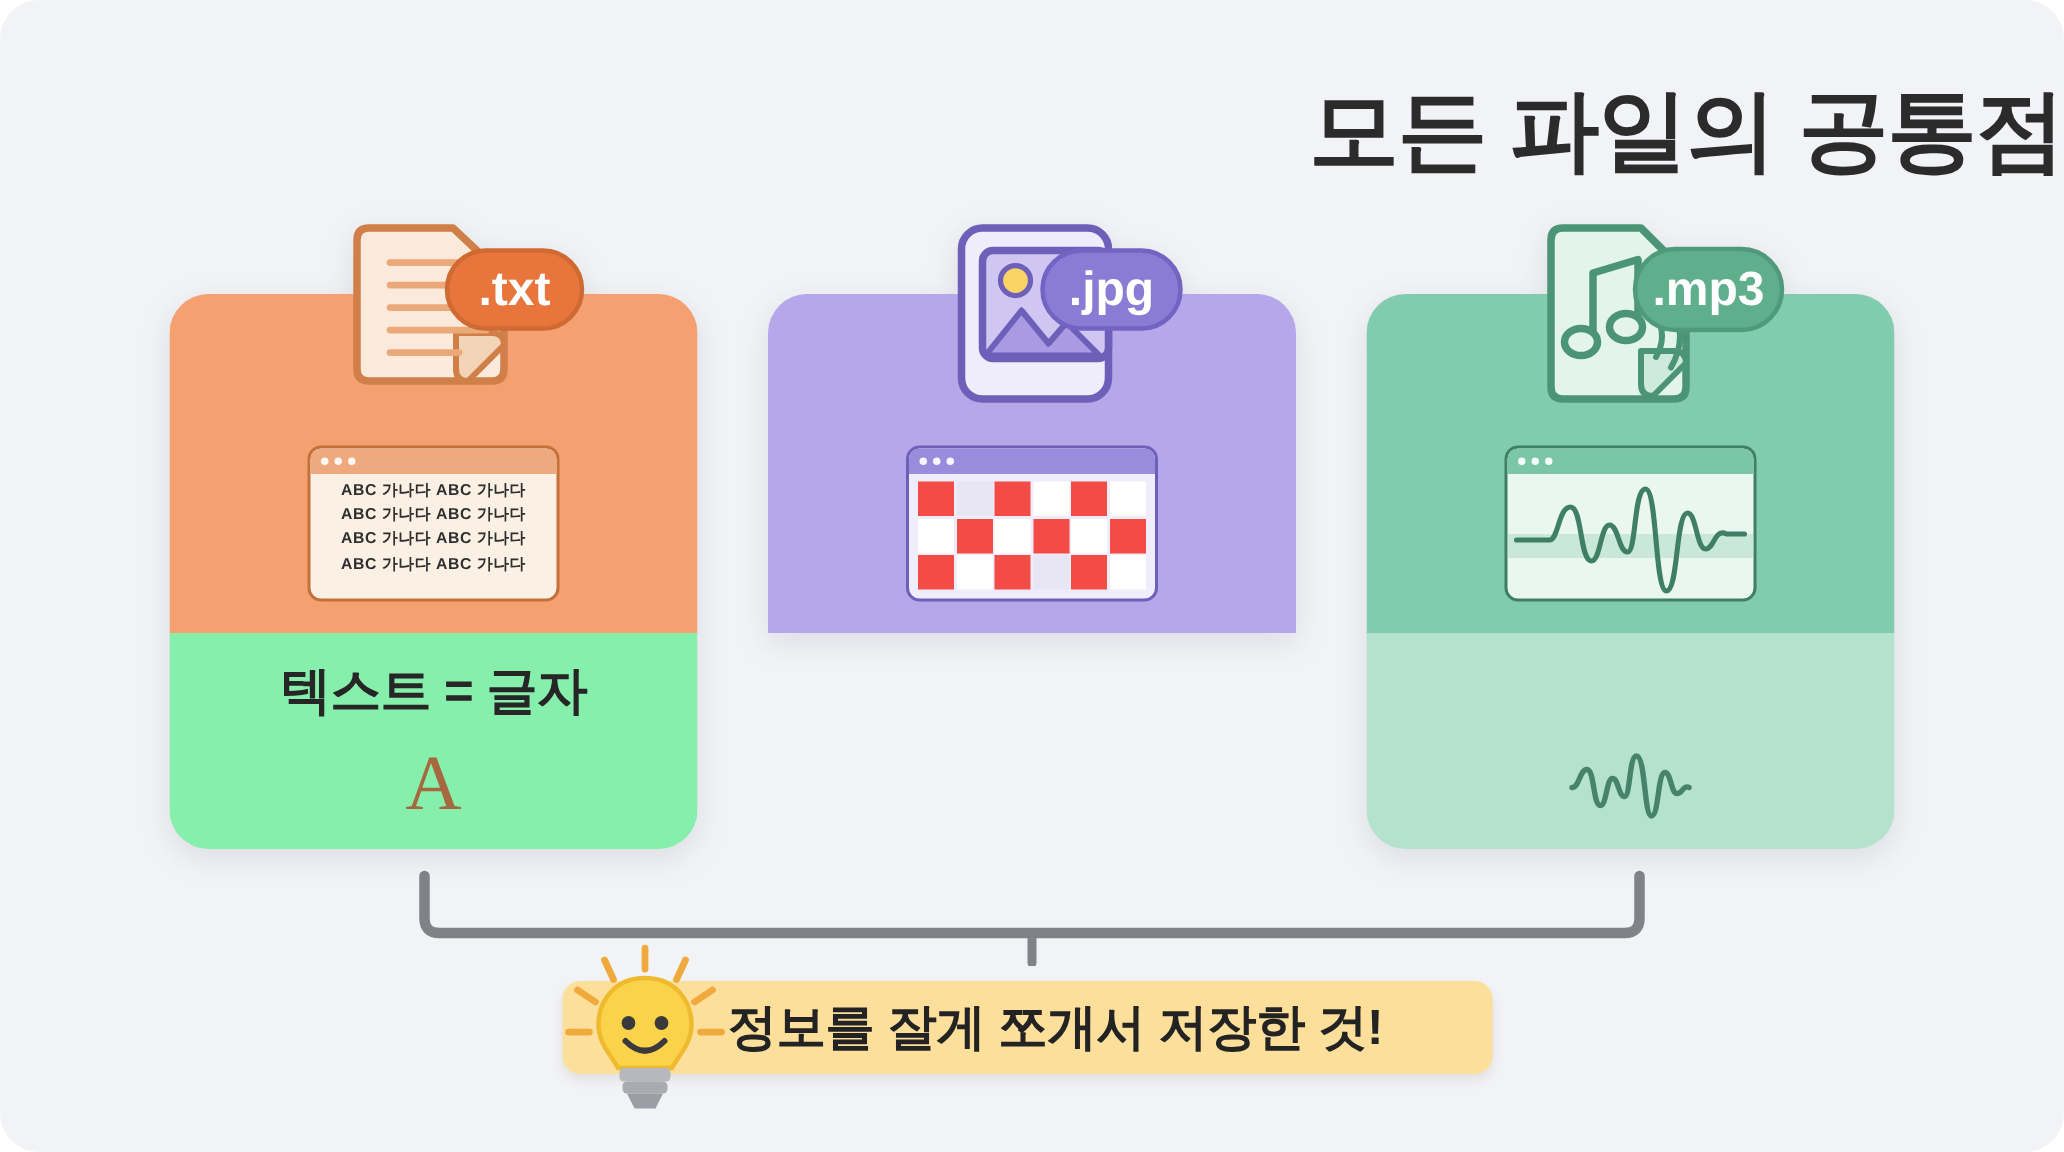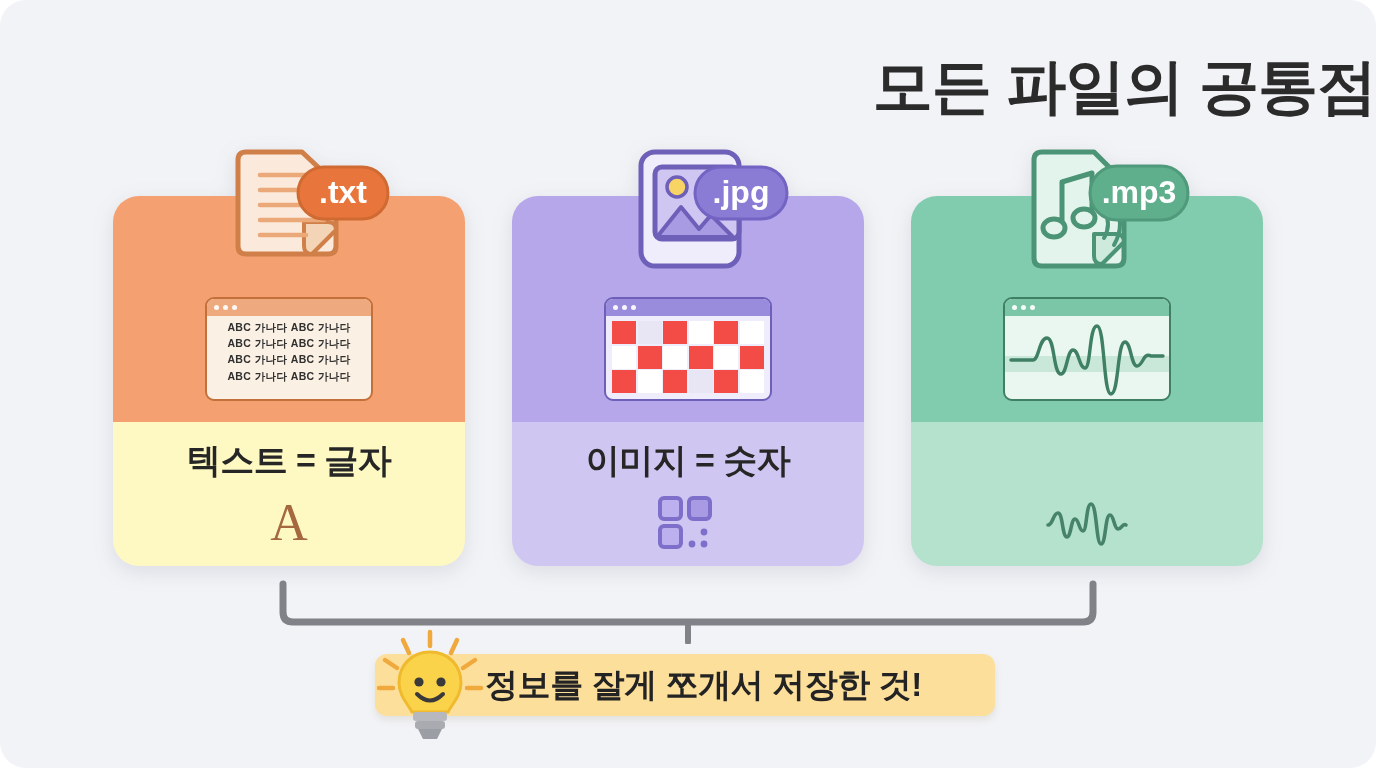--- a/index.html
+++ b/index.html
@@ -248,21 +248,21 @@
             <div class="window-content">
               <div class="txtlines">
                 <div class="txtline">ABC 가나다  ABC 가나다</div>
                 <div class="txtline">ABC 가나다  ABC 가나다</div>
                 <div class="txtline">ABC 가나다  ABC 가나다</div>
                 <div class="txtline">ABC 가나다  ABC 가나다</div>
               </div>
             </div>
           </div>
         </div>
-        <div class="card-bottom" style="background:#fef9c3">
+        <div class="card-bottom" style="background:#86efac">
           <div class="card-label">텍스트 = 글자</div>
           <div class="card-glyph">
             <span class="glyph-letter">A</span>
           </div>
         </div>
       </div>
 
       <svg class="file-icon" viewBox="0 0 210 135">
         <path d="M62 4 h56 l34 32 v62 q0 8 -8 8 h-82 q-8 0 -8 -8 V12 q0 -8 8 -8 z" fill="#FBEADB" stroke="#D07F49" stroke-width="5" stroke-linejoin="round"></path>
         <path d="M152 82 q0 -8 -8 -8 h-24 v24 q0 8 8 8 z" fill="#F3D4B6" stroke="#D07F49" stroke-width="4" stroke-linejoin="round"></path>
@@ -302,33 +302,20 @@
                   <span style="background: rgb(255, 255, 255);"></span>
                   <span style="background: rgb(243, 75, 69);"></span>
                   <span style="background: rgb(243, 75, 69);"></span>
                   <span style="background: rgb(255, 255, 255);"></span>
                   <span style="background: rgb(243, 75, 69);"></span>
                   <span style="background: rgb(232, 230, 245);"></span>
                   <span style="background: rgb(243, 75, 69);"></span>
                   <span style="background: rgb(255, 255, 255);"></span>
                 </div>
             </div>
-          </div>
-        </div>
-        <div class="card-bottom" style="background:#CFC7F2">
-          <div class="card-label">이미지 = 숫자</div>
-          <div class="card-glyph">
-            <svg width="62" height="56" viewBox="0 0 62 56">
-              <rect x="3" y="3" width="21" height="21" rx="4" fill="#BCB0EE" stroke="#7E6FCB" stroke-width="4"></rect>
-              <rect x="32" y="3" width="21" height="21" rx="4" fill="#A99AE4" stroke="#7E6FCB" stroke-width="4"></rect>
-              <rect x="3" y="31" width="21" height="21" rx="4" fill="#BCB0EE" stroke="#7E6FCB" stroke-width="4"></rect>
-              <circle cx="35" cy="49" r="3.4" fill="#7E6FCB"></circle>
-              <circle cx="47" cy="49" r="3.4" fill="#7E6FCB"></circle>
-              <circle cx="47" cy="37" r="3.4" fill="#7E6FCB"></circle>
-            </svg>
           </div>
         </div>
       </div>
 
       <svg class="file-icon" viewBox="0 0 210 135">
         <rect x="58" y="4" width="98" height="114" rx="14" fill="#EFECFB" stroke="#6E5FB8" stroke-width="5"></rect>
         <rect x="72" y="19" width="84" height="72" rx="7" fill="#CFC7F2" stroke="#6E5FB8" stroke-width="5"></rect>
         <circle cx="94" cy="39" r="10" fill="#F7D463" stroke="#6E5FB8" stroke-width="3.5"></circle>
         <path d="M74 89 l24 -30 l18 22 l12 -14 l22 22 z" fill="#A99AE4" stroke="#6E5FB8" stroke-width="4" stroke-linejoin="round"></path>
         <rect x="112" y="19" width="92" height="52" rx="26" fill="#8A7BD4" stroke="#7364C4" stroke-width="3"></rect>

